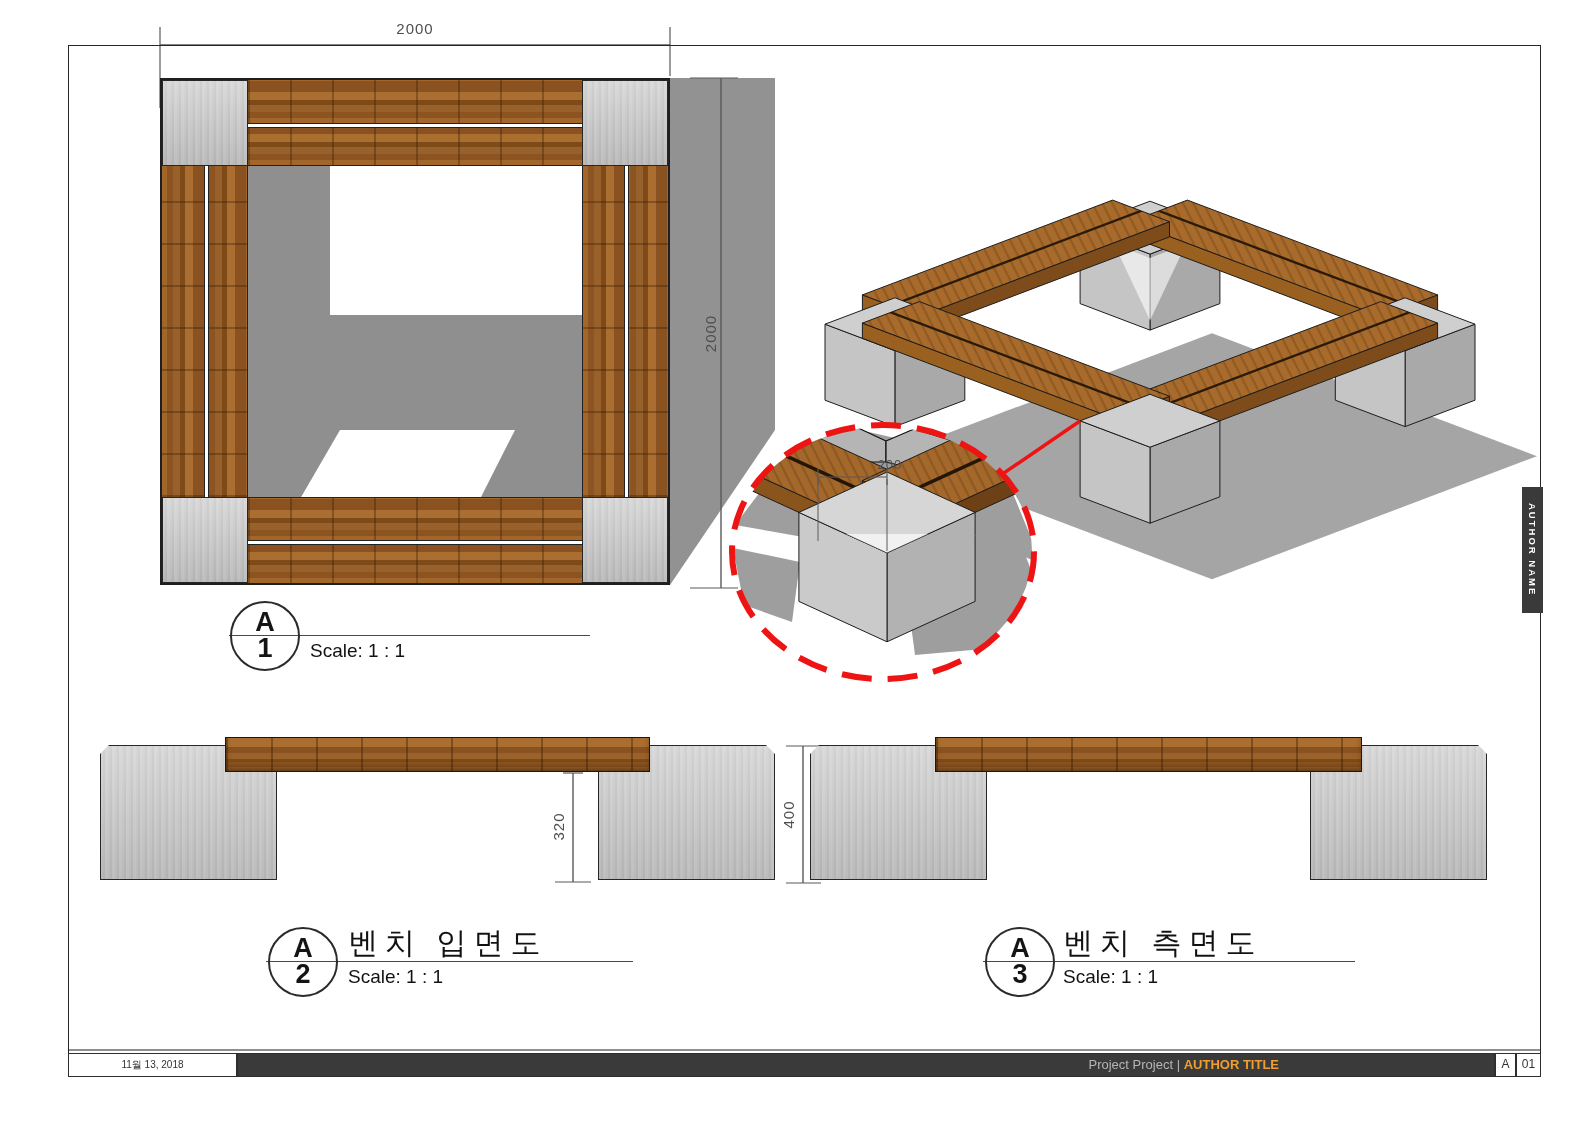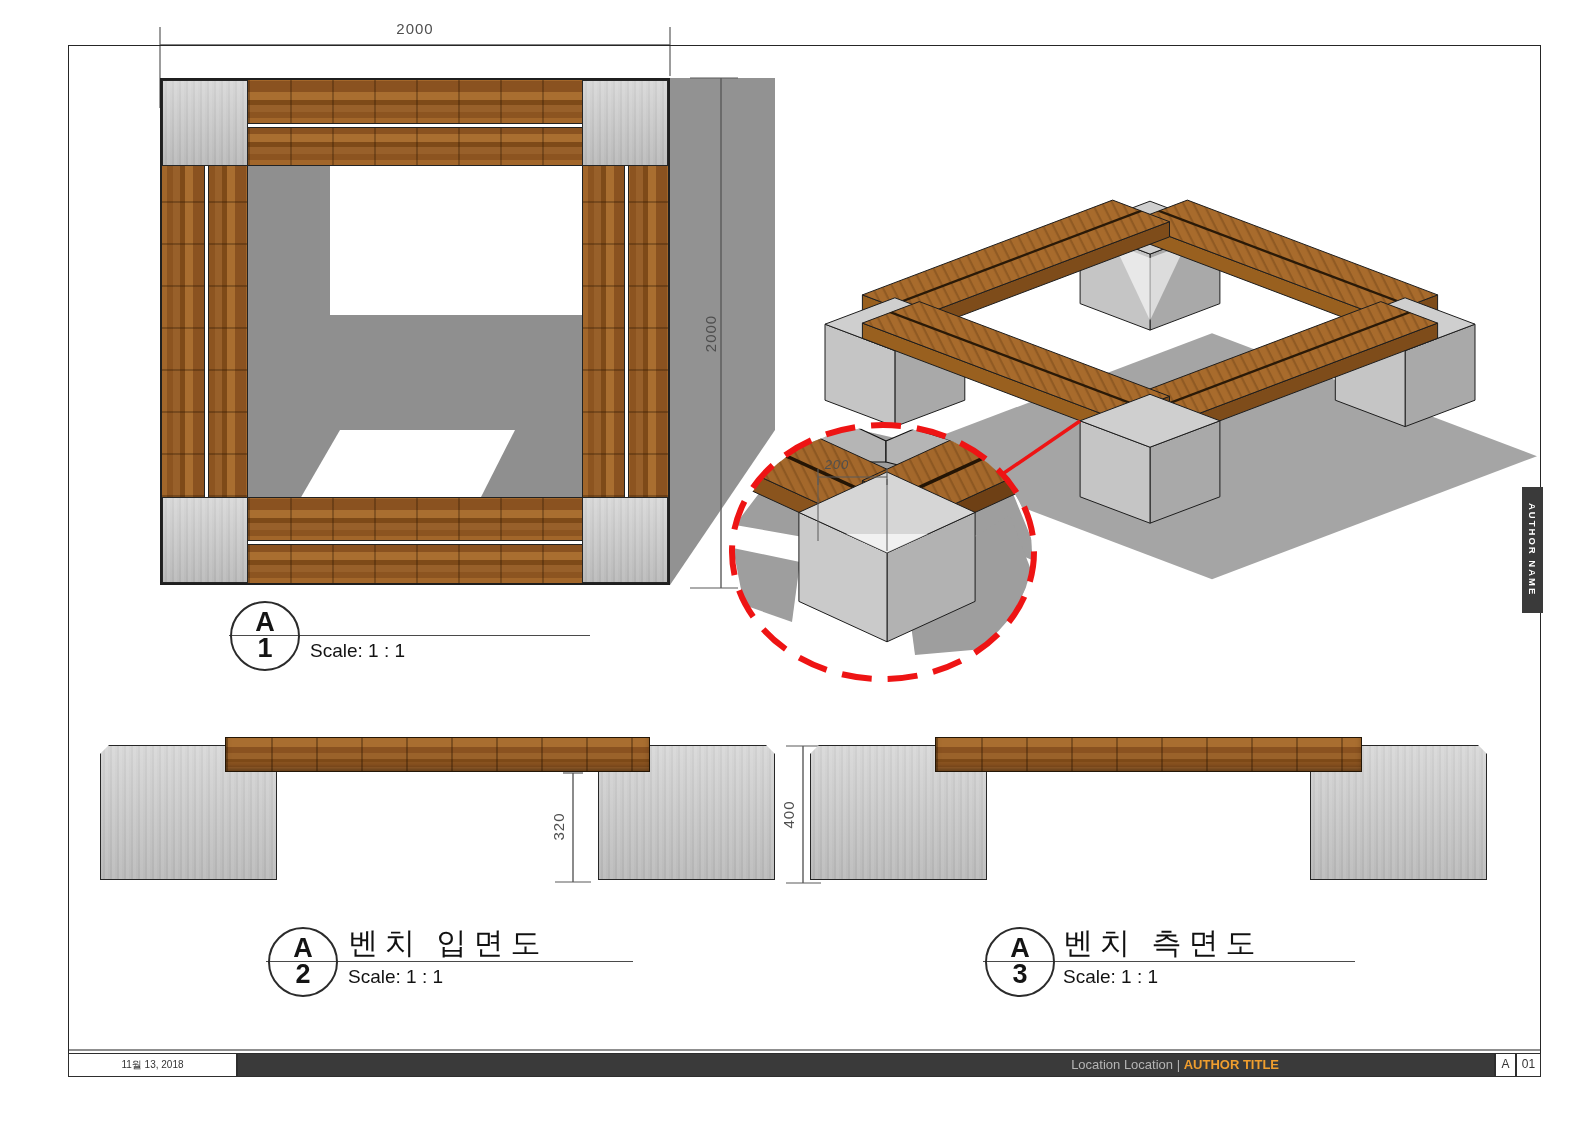--- a/index.html
+++ b/index.html
@@ -179,21 +179,21 @@
   <div class="abs layer2 conc ch-tl" style="left:100px;top:745px;width:177px;height:135px;"></div>
   <div class="abs layer2 conc ch-tr" style="left:598px;top:745px;width:177px;height:135px;"></div>
   <div class="abs layer2 wood-beam" style="left:225px;top:737px;width:425px;height:35px;"></div>
 
   <div class="abs layer2 conc ch-tl" style="left:810px;top:745px;width:177px;height:135px;"></div>
   <div class="abs layer2 conc ch-tr" style="left:1310px;top:745px;width:177px;height:135px;"></div>
   <div class="abs layer2 wood-beam" style="left:935px;top:737px;width:427px;height:35px;"></div>
 
   <span class="abs layer2 dim" style="left:390px;top:20px;width:50px;">2000</span>
   <span class="abs layer2 dim rot" style="left:685px;top:325px;width:50px;">2000</span>
-  <span class="abs layer2 dim" style="left:812px;top:457px;width:50px;font-size:13px;font-style:italic;">200</span>
+  <span class="abs layer2 dim" style="left:865px;top:457px;width:50px;font-size:13px;">200</span>
   <span class="abs layer2 dim rot" style="left:533px;top:818px;width:50px;">320</span>
   <span class="abs layer2 dim rot" style="left:763px;top:806px;width:50px;">400</span>
 
   <div class="abs layer2 mline" style="left:229px;top:635px;width:361px;"></div>
   <div class="abs layer2 marker" style="left:230px;top:601px;">
     <div class="lt abs">A</div>
     <div class="nm abs">1</div>
   </div>
   <span class="abs layer2 vscale" style="left:310px;top:640px;">Scale:  1 : 1</span>
 
@@ -210,21 +210,21 @@
     <div class="lt abs">A</div>
     <div class="nm abs">3</div>
   </div>
   <span class="abs layer2 vtitle" style="left:1063px;top:923px;">벤치 측면도</span>
   <span class="abs layer2 vscale" style="left:1063px;top:966px;">Scale:  1 : 1</span>
 
   <div id="tbar-rule" class="abs"></div>
   <div id="titlebar" class="abs">
     <div id="tb-date" class="cell">11월 13, 2018</div>
     <div id="tb-mid" class="cell">
-      <span>Location Location</span>
+      <span>Project Project</span>
       <span>| </span>
       <span class="ptitle">AUTHOR TITLE</span>
     </div>
     <div id="tb-a" class="cell">A</div>
     <div id="tb-num" class="cell">01</div>
   </div>
 
   <div id="authortab" class="abs">
     <span>AUTHOR NAME</span>
   </div>

